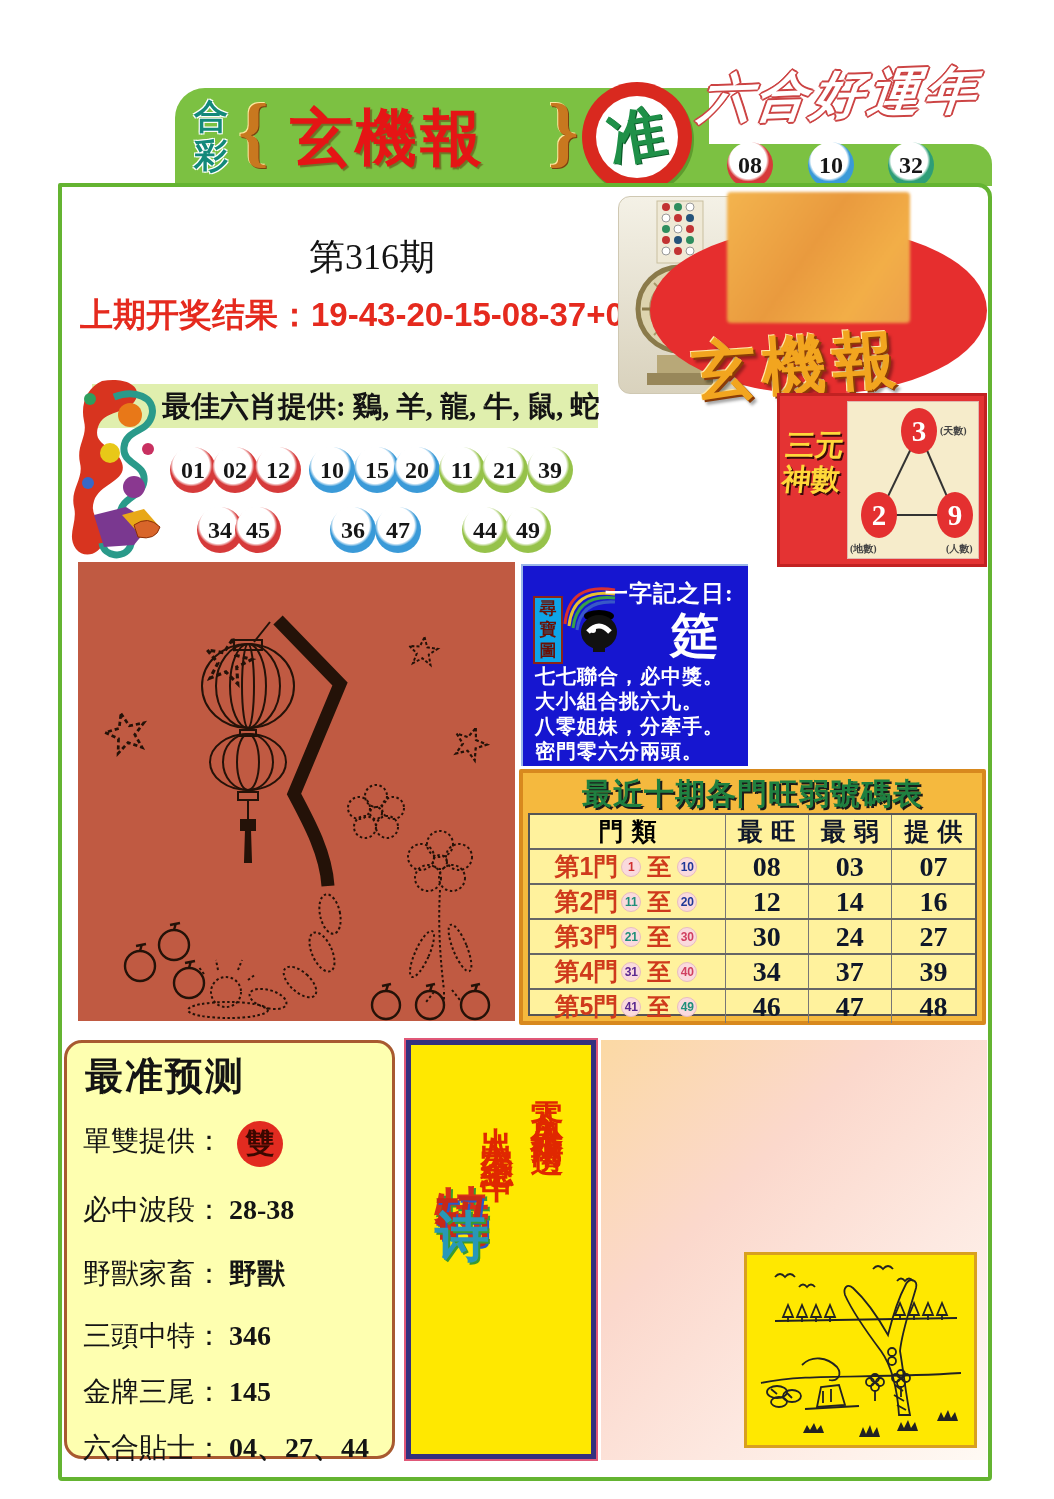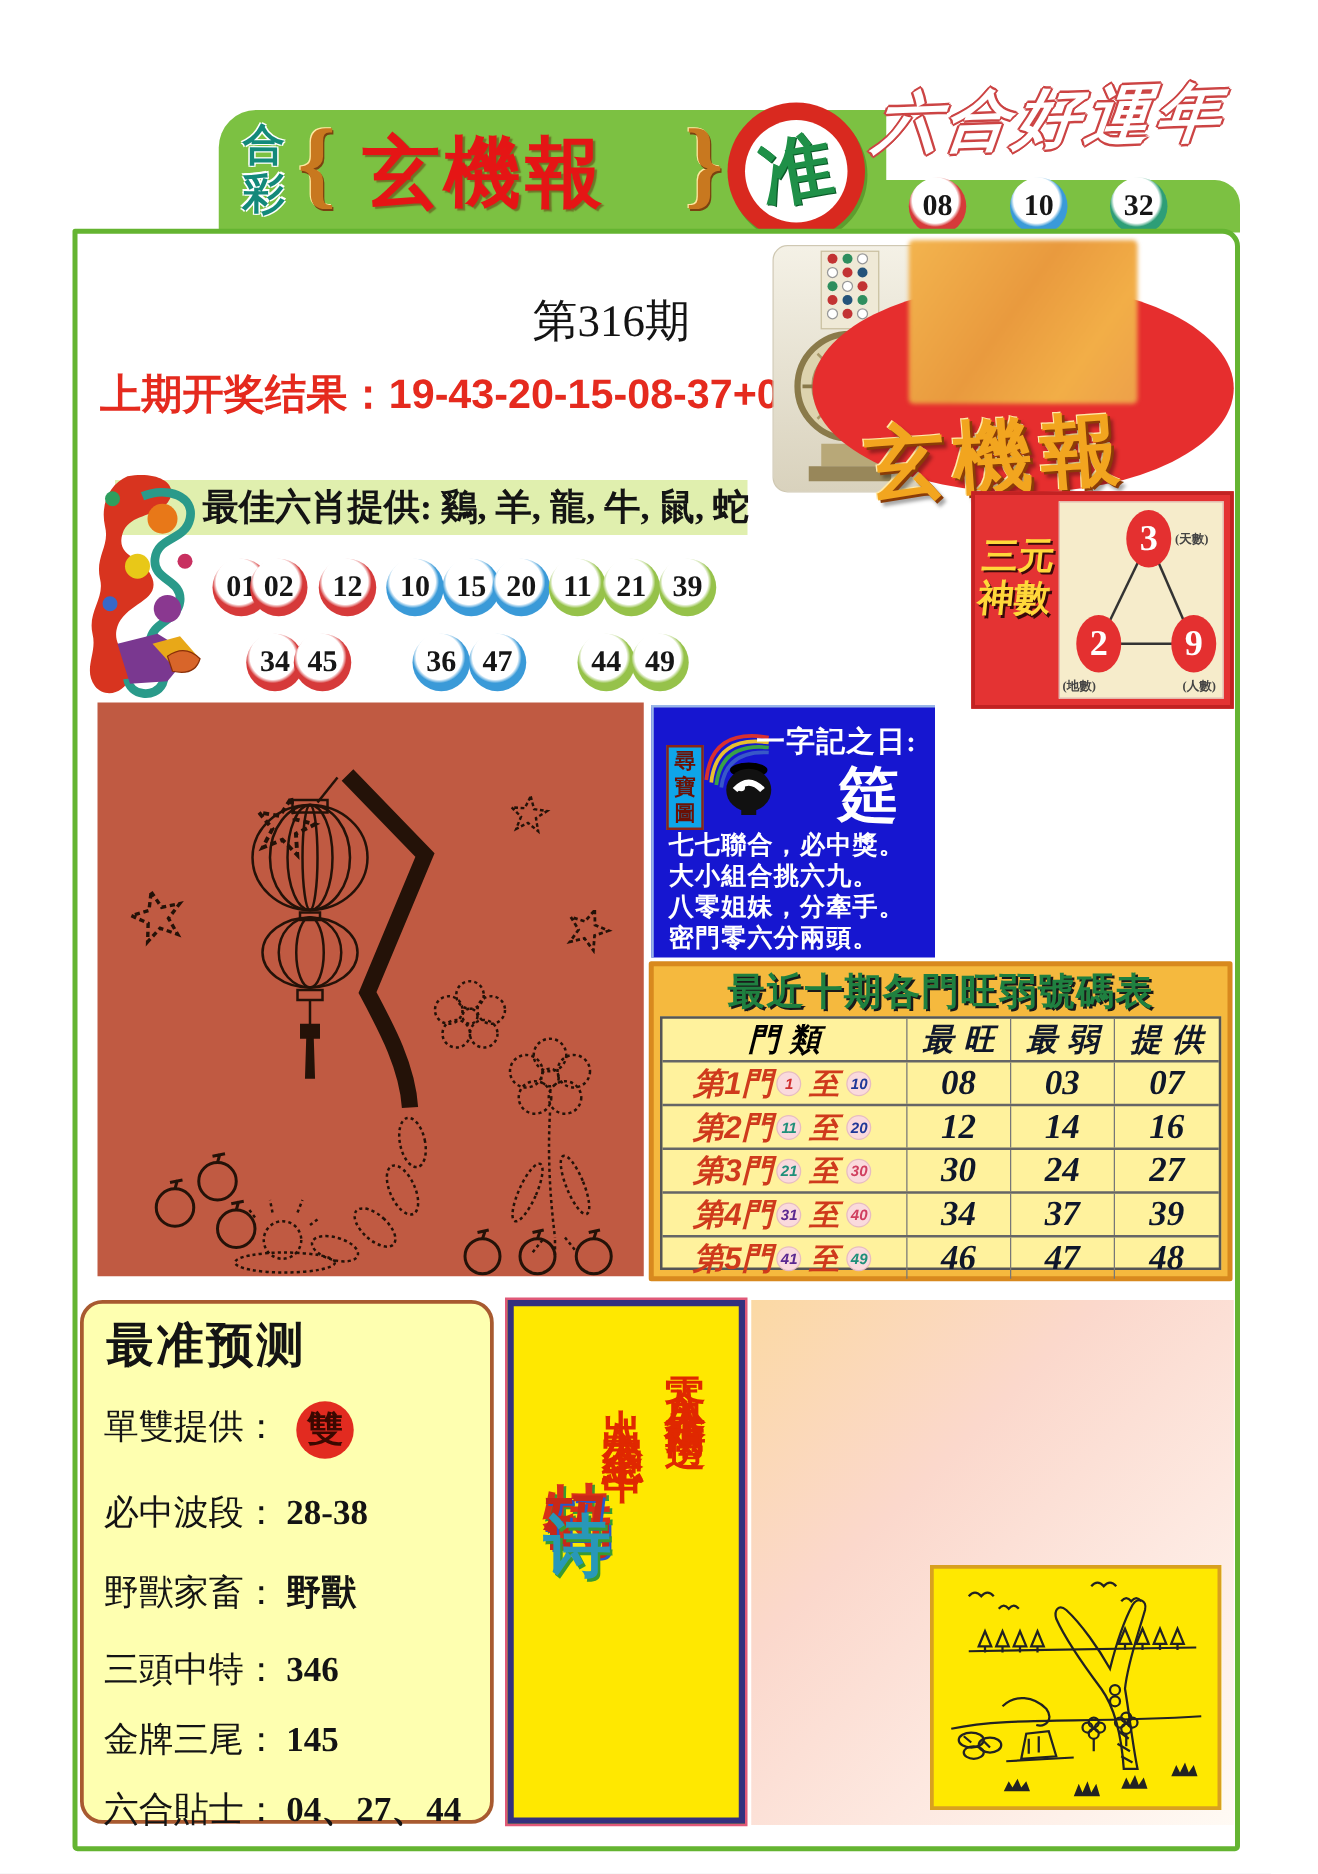--- a/index.html
+++ b/index.html
@@ -23,21 +23,21 @@
 
   
   .ball { width:46px; height:46px; border-radius:50%; display:flex; align-items:center; justify-content:center;
     font-weight:bold; font-size:24px; color:#161616;
     background:radial-gradient(circle at 46% 40%, #ffffff 0 49%, var(--c) 57% 86%, rgba(255,255,255,.75) 99%); }
   .ball.red  { --c:#d63a3a; } .ball.blue { --c:#3a9ad8; } .ball.green{ --c:#96c24a; } .ball.teal { --c:#2e9e77; }
 
   
   .frame { left:58px; top:183px; width:934px; height:1298px; border:4px solid #64b431; background:#fff; border-radius:2px 14px 4px 4px; }
 
-  .issue-no { left:192px; top:233px; width:360px; text-align:right; font-size:36px; color:#141414; }
+  .issue-no { left:192px; top:233px; width:360px; text-align:center; font-size:36px; color:#141414; }
   .last-result-line { left:80px; top:293px; white-space:nowrap; font-family:"Liberation Sans", sans-serif; font-weight:bold; font-size:33px; color:#e52a1e; }
 
   
   .machine { left:618px; top:196px; width:122px; height:198px; border-radius:12px; background:linear-gradient(#f4f1e6,#d9d2bd); overflow:hidden; border:1px solid #cfc8b2; }
 
   .red-oval { left:650px; top:227px; width:337px; height:167px; background:#e62e2e; border-radius:50%; }
   .redact { left:727px; top:192px; width:183px; height:131px; border-radius:4px; filter:blur(1.5px);
     background:linear-gradient(125deg,#f3b44e 0%,#e99a3e 45%,#f2ae47 75%,#eda04a 100%); }
   .oval-title { left:692px; top:322px; font-size:64px; font-weight:bold; letter-spacing:6px; transform:rotate(-4deg); color:#f2a51f;
     text-shadow:2px 2px 0 #8a3c08, 4px 5px 3px rgba(0,0,0,.35), -1px -1px 0 #ffe9a8; }
@@ -63,21 +63,21 @@
   .seal { left:10px; top:30px; width:30px; height:68px; background:#0ea5e9; border:2px solid #8a2418; color:#6a1005; font-size:17px; line-height:21px;
     font-weight:bold; text-align:center; word-break:break-all; }
   .word-title { left:82px; top:12px; font-size:23px; font-weight:bold; letter-spacing:1px; white-space:nowrap; }
   .word-big { left:148px; top:38px; font-size:48px; font-weight:bold; }
   .word-lines { left:12px; top:98px; font-size:20px; line-height:25px; font-weight:bold; letter-spacing:1px; white-space:nowrap; }
 
   
   .wang-table { left:519px; top:769px; width:467px; height:256px; background:#f5b93e; border:4px solid #d8891e; border-radius:2px; padding:2px 5px 5px; }
   .wt-title { font-size:30px; font-weight:bold; color:#1f8040; text-align:center; letter-spacing:1px; text-shadow:2px 2px 0 #1a1a1a; height:38px; line-height:38px; white-space:nowrap; }
   .wt-grid { background:#fff29d; border:2px solid #555; height:203px; display:flex; flex-direction:column; }
-  .wt-row { display:flex; flex:1; border-top:2px solid #666; align-items:flex-end;font-style:italic; }
+  .wt-row { display:flex; flex:1; border-top:2px solid #666; align-items:flex-end; }
   .wt-row.head { border-top:none; }
   .wt-c0 { width:44%; display:flex; align-items:center; justify-content:center; border-right:1px solid #777; height:100%; }
   .wt-c { width:18.66%; text-align:center; font-weight:bold; font-size:28px; color:#0f172a; border-right:1px solid #777; height:100%; display:flex; align-items:center; justify-content:center; }
   .wt-c:last-child { border-right:none; }
   .wt-head-cell { font-family:"Liberation Sans", sans-serif; font-size:25px; letter-spacing:8px; padding-left:8px; font-weight:bold; }
   .door { color:#cf3a1c; font-weight:bold; font-size:25px; font-family:"Liberation Sans", sans-serif; }
   .zhi { color:#cf3a1c; font-weight:bold; font-size:24px; margin:0 3px; }
   .nbadge { display:inline-flex; width:20px; height:20px; border-radius:50%; background:#fadadd; border:1px solid #e7bcc2;
     font-size:12px; font-weight:bold; align-items:center; justify-content:center; margin:0 3px; font-family:"Liberation Sans", sans-serif; }
   .b-red{color:#d03030;} .b-navy{color:#203898;} .b-teal{color:#1f8f7a;} .b-purple{color:#5a2890;} .b-pink{color:#d04060;}
@@ -191,21 +191,21 @@
     <circle cx="70" cy="112" r="11" fill="#8a3890"></circle>
     <path d="M30,140 L62,132 L88,148 L70,170 L40,172 Z" fill="#7a3890"></path>
     <path d="M58,140 L80,134 L94,150 L78,162 Z" fill="#e8a818"></path>
     <path d="M70,150 q14,-10 26,2 q-4,14 -22,10 Z" fill="#d8652a" stroke="#8a3008"></path>
     <circle cx="26" cy="24" r="6" fill="#2e9e5e"></circle>
     <circle cx="84" cy="74" r="6" fill="#c83060"></circle>
     <circle cx="24" cy="108" r="6" fill="#3868c8"></circle>
   </svg>
 
   <div class="abs ball red" style="left:170px; top:447px;">01</div>
-  <div class="abs ball red" style="left:200px; top:447px;">02</div>
+  <div class="abs ball red" style="left:212px; top:447px;">02</div>
   <div class="abs ball red" style="left:255px; top:447px;">12</div>
   <div class="abs ball blue" style="left:309px; top:447px;">10</div>
   <div class="abs ball blue" style="left:354px; top:447px;">15</div>
   <div class="abs ball blue" style="left:394px; top:447px;">20</div>
   <div class="abs ball green" style="left:439px; top:447px;">11</div>
   <div class="abs ball green" style="left:482px; top:447px;">21</div>
   <div class="abs ball green" style="left:527px; top:447px;">39</div>
   <div class="abs ball red" style="left:197px; top:507px;">34</div>
   <div class="abs ball red" style="left:235px; top:507px;">45</div>
   <div class="abs ball blue" style="left:330px; top:507px;">36</div>

